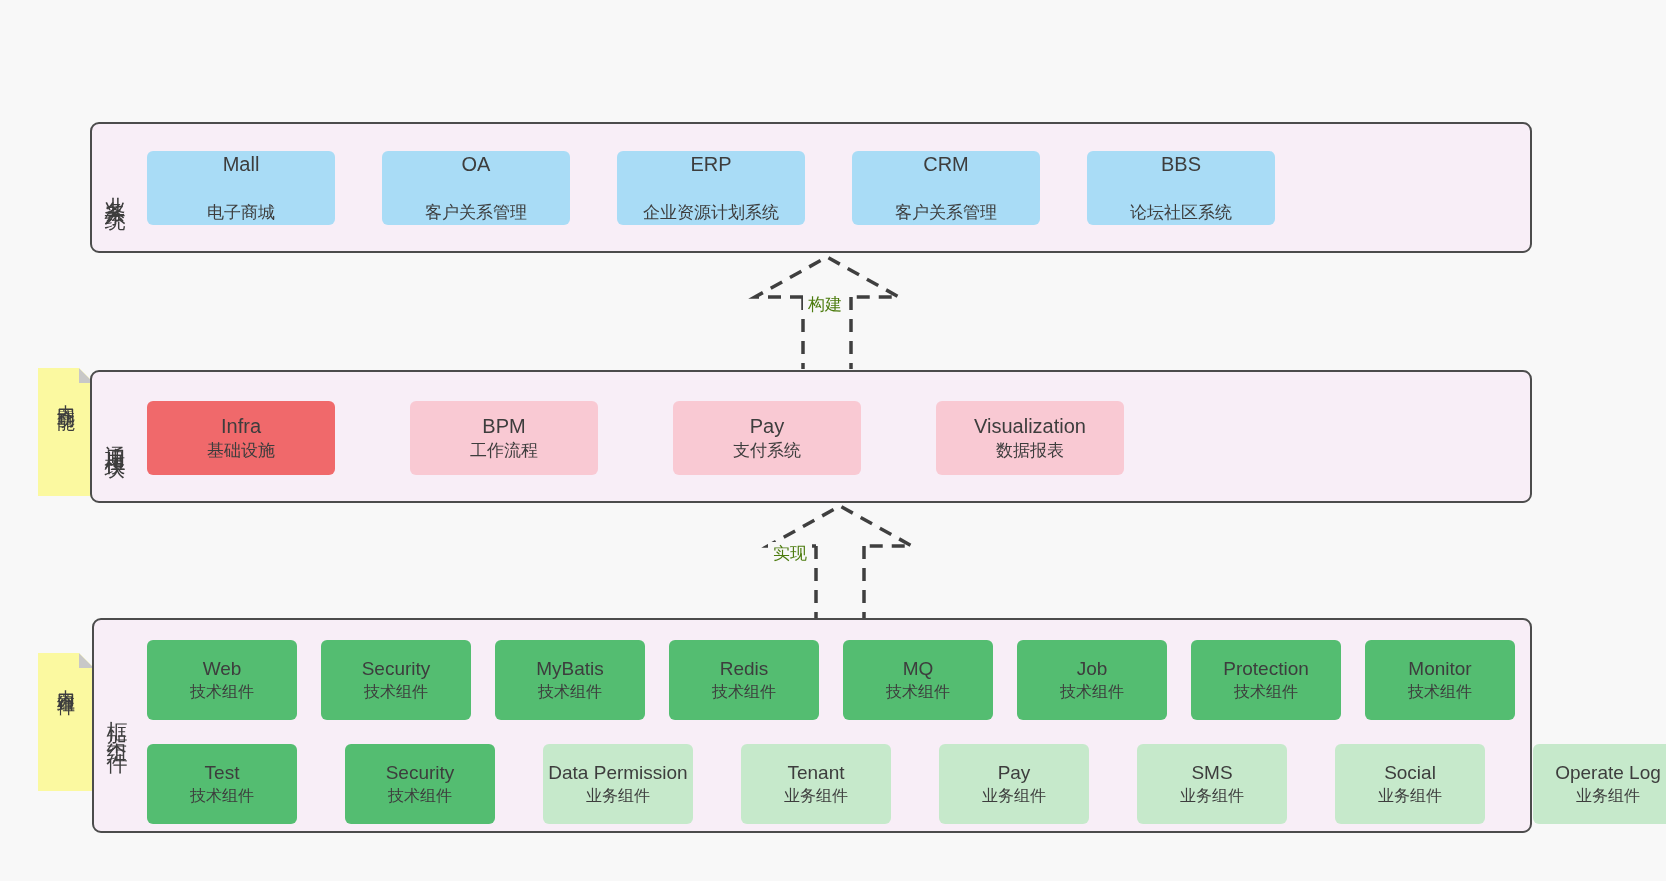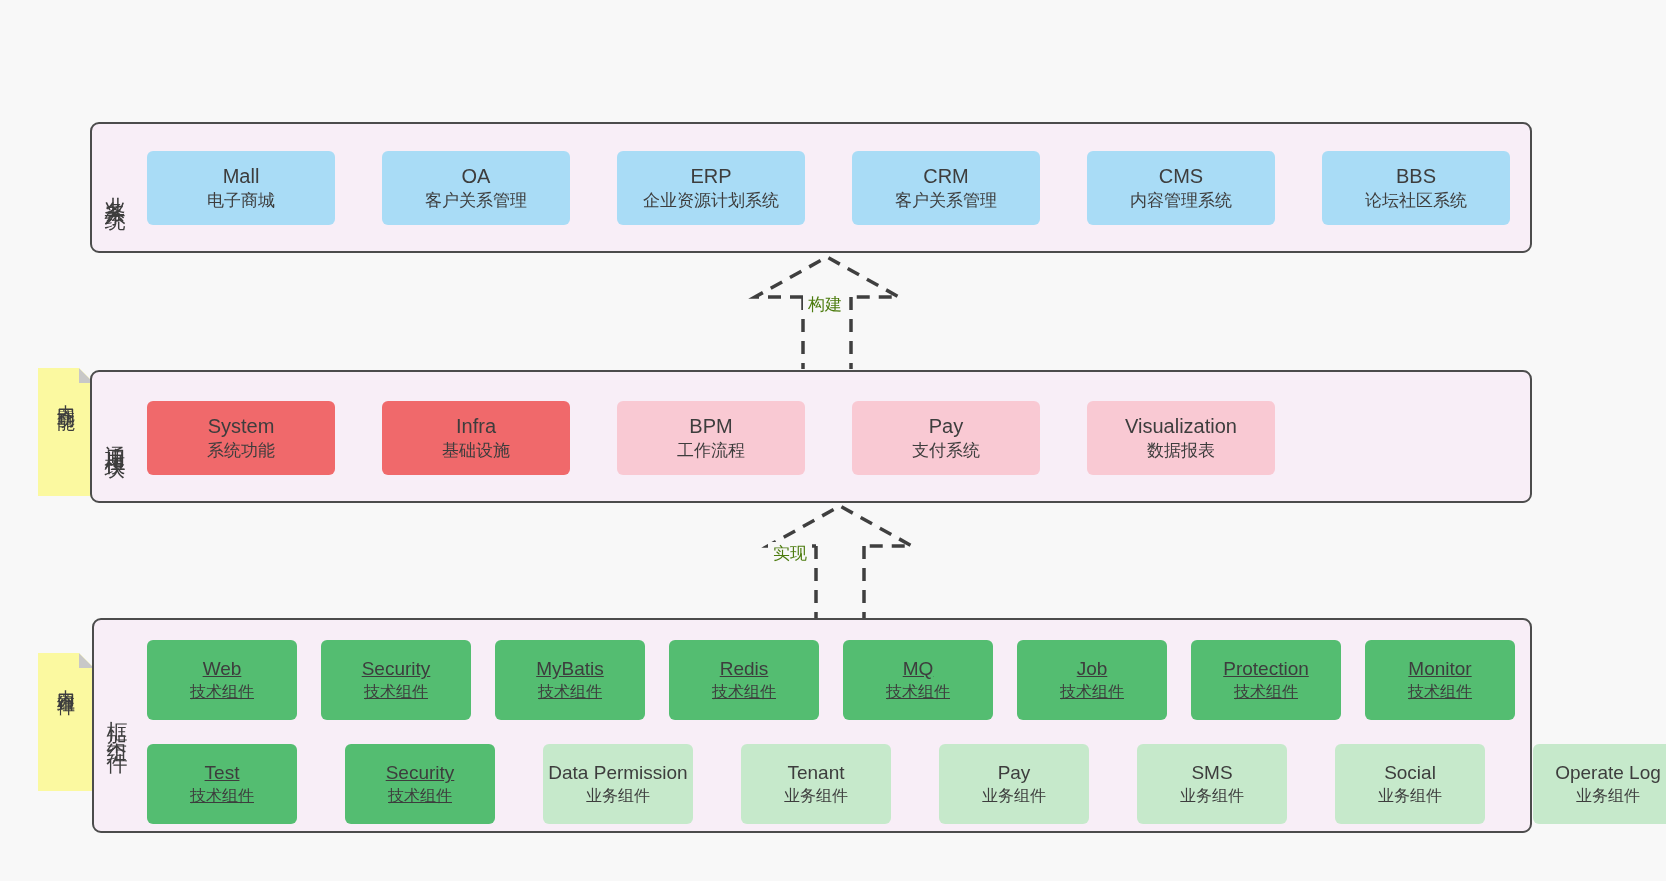--- a/index.html
+++ b/index.html
@@ -48,24 +48,24 @@
     text-align:center;
     box-sizing:border-box;
   }
   .box6{width:188px;height:74px;}
   .box8{width:150px;height:80px;}
   .box .bname{font-size:20px;line-height:1.35;}
   .box .bdesc{font-size:17px;line-height:1.35;}
   .box8 .bname{font-size:19px;line-height:1.25;}
   .box8 .bdesc{font-size:16px;line-height:1.35;}
 
-  .blue{background:#a9dcf6;}
+  .blue{background:#a9dcf6;justify-content:space-between;}
   .red{background:#f0696b;}
-  .pink{background:#f9c9d3;}
-  .green{background:#54bd71;text-decoration:underline;}
+  .pink{background:#f9c9d3;margin-left:28px;}
+  .green{background:#54bd71;}
   .lgreen{background:#c6e9cb;}
 
   
   .note{
     position:absolute;left:38px;width:56px;
     background:#fbf9a0;
     clip-path:polygon(0 0,calc(100% - 15px) 0,100% 15px,100% 100%,0 100%);
     z-index:1;
     display:flex;justify-content:center;
     padding-top:22px;box-sizing:border-box;
@@ -109,48 +109,40 @@
     </div>
     <div class="box box6 blue">
       <div class="bname">ERP</div>
       <div class="bdesc">企业资源计划系统</div>
     </div>
     <div class="box box6 blue">
       <div class="bname">CRM</div>
       <div class="bdesc">客户关系管理</div>
     </div>
     <div class="box box6 blue">
-      <div class="bname">CMS</div>
-      <div class="bdesc">内容管理系统</div>
-    </div>
-    <div class="box box6 blue">
       <div class="bname">BBS</div>
       <div class="bdesc">论坛社区系统</div>
     </div>
   </div>
 </div>
 
 <svg class="arrow" style="left:745px;top:249px;" width="164" height="122" viewBox="0 0 164 122">
   <path d="M58 48 L10 48 L82 8 L154 48 L106 48 M58 48 L58 120 M106 48 L106 120" fill="none" stroke="#3f3f3f" stroke-width="3.5" stroke-dasharray="13 9"></path>
 </svg>
 <div class="arrow-label" style="left:803px;top:293px;">构建</div>
 
 <div class="note note1">
   <div class="fold"></div>
   <div class="ntext">内置功能</div>
 </div>
 
 <div class="layer layer2">
   <div class="vlabel">通用模块</div>
   <div class="row6">
     <div class="box box6 red">
-      <div class="bname">System</div>
-      <div class="bdesc">系统功能</div>
-    </div>
-    <div class="box box6 red">
       <div class="bname">Infra</div>
       <div class="bdesc">基础设施</div>
     </div>
     <div class="box box6 pink">
       <div class="bname">BPM</div>
       <div class="bdesc">工作流程</div>
     </div>
     <div class="box box6 pink">
       <div class="bname">Pay</div>
       <div class="bdesc">支付系统</div>

